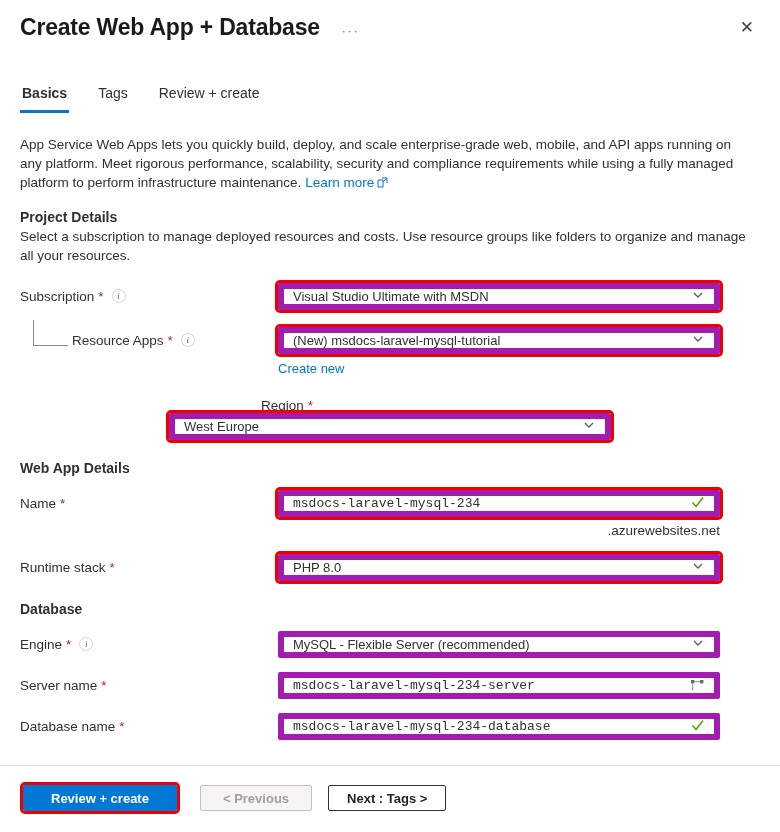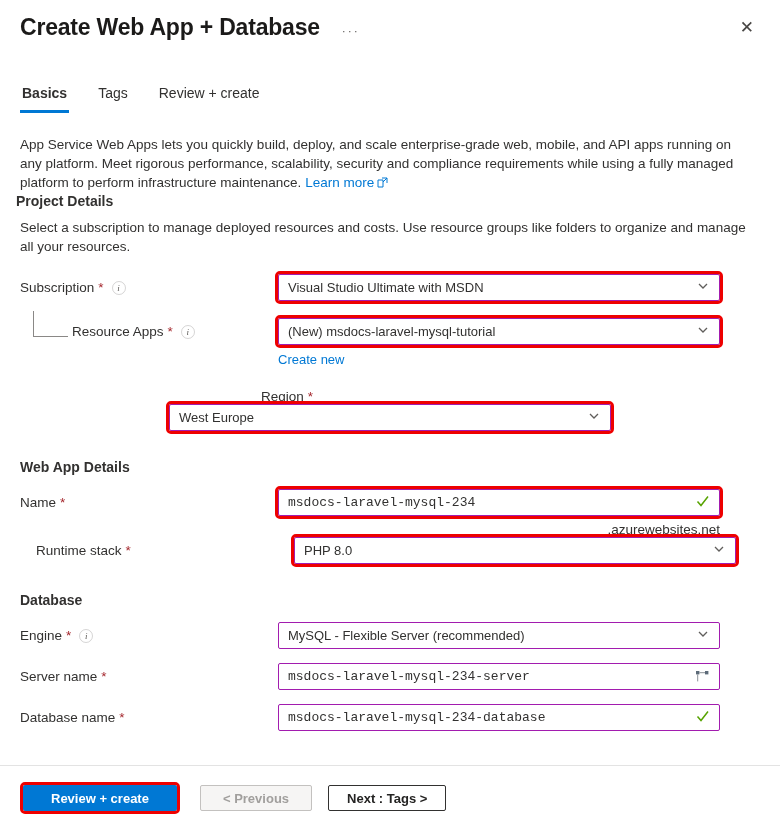--- a/index.html
+++ b/index.html
@@ -18,30 +18,30 @@
   .tab { font-size:14px; color:#323130; margin-right:27px; padding:0 2px 9px 2px; cursor:pointer;text-align:right; }
   .tab.active { font-weight:700; border-bottom:3px solid #0078d4; }
 
   
   .intro { padding:0 20px; margin-top:21px; font-size:13.5px; line-height:19px; color:#323130; width:775px; }
   .link { color:#0078d4; text-decoration:none; cursor:pointer; }
   .ext-icon { display:inline-block; vertical-align:-1px; margin-left:3px; }
 
   
   .section-heading { padding:0 20px; font-size:14px; font-weight:700; color:#323130; }
-  .section-desc { padding:0 20px; margin-top:9px; font-size:13.5px; line-height:19px; width:775px; }
+  .section-desc { padding:0 20px; margin-top:2px; font-size:13.5px; line-height:19px; width:775px; }
 
   .form { padding:0 20px; }
   .row { display:flex; align-items:center; }
-  .label-cell { width:258px; font-size:13.5px; color:#323130; display:flex; align-items:center; flex-shrink:0; }
+  .label-cell { width:258px; font-size:13.5px; color:#323130; display:flex; align-items:flex-start; flex-shrink:0; }
   .req { color:#a4262c; margin-left:4px; }
   .info-icon { display:inline-flex; align-items:center; justify-content:center; width:14px; height:14px; border:1px solid #69676546; border-radius:50%; color:#5d5b58; font-size:9px; margin-left:8px; font-style:italic; font-family:"Liberation Serif", serif; cursor:pointer; }
   .control-cell { width:442px; flex-shrink:0; }
 
-  .field { display:flex; align-items:center; height:27px; border:1px solid #a21caf; background:#fff; padding:0 9px; font-size:13px; color:#323130; border-radius:2px; }
+  .field { display:flex; align-items:center; height:27px; border:6px solid #a21caf; background:#fff; padding:0 9px; font-size:13px; color:#323130; border-radius:2px; }
   .field.hl { outline:3px solid #ee0000; }
   .field .value { flex:1; white-space:nowrap; overflow:hidden; }
   .field input { flex:1; border:none; outline:none; font-family:Liberation Mono, monospace; font-size:13px; color:#323130; padding:0; background:transparent; }
   .chevron { flex-shrink:0; margin-left:8px; cursor:pointer; }
   .tail-icon { flex-shrink:0; margin-left:8px; }
 
   .rg-row { position:relative; margin-top:17px; }
   .rg-label { position:relative; padding-left:52px; }
   .connector { position:absolute; left:13px; top:-13px; width:35px; height:26px; border-left:1px solid #8a8886; border-bottom:1px solid #8a8886; }
 
@@ -50,24 +50,24 @@
   .suffix-line { margin:6px 0 0 258px; width:442px; text-align:right; font-size:13.5px; color:#323130; }
 
   
   .footer { position:absolute; left:0; right:0; bottom:0; height:67px; border-top:1px solid #e3e3e3; padding:19px 20px 0 20px; display:flex; align-items:flex-start; background:#fff; }
   .btn { font-family:"Liberation Sans", sans-serif; font-size:13px; height:26px; cursor:pointer; border-radius:2px; }
   .btn-primary { background:#0078d4; color:#fff; font-weight:700; border:1px solid #0078d4; padding:0 27px; outline:3px solid #ee0000; margin-left:3px; }
   .btn-disabled { background:#f6f5f4; color:#a19f9d; font-weight:700; border:1px solid #c3c1bf; padding:0 22px; margin-left:23px; cursor:default; }
   .btn-secondary { background:#fff; color:#252423; font-weight:700; border:1px solid #323130; padding:0 18px; margin-left:16px; }
 
   .mt14 { margin-top:14px; }
-  .mt16 { margin-top:0;padding-left:16px; }
+  .mt16 { margin-top:16px; }
   .mt18 { margin-top:18px; }
   .mt22 { margin-top:22px;flex-direction:column; }
-  .mt28 { margin-top:28px; }
+  .mt28 { margin-top:20px; }
 </style>
 </head>
 <body>
 
 <div class="page">
 
   <div class="header">
     <div class="title">Create Web App + Database</div>
     <div class="more-btn">···</div>
     <div class="close-btn">✕</div>

